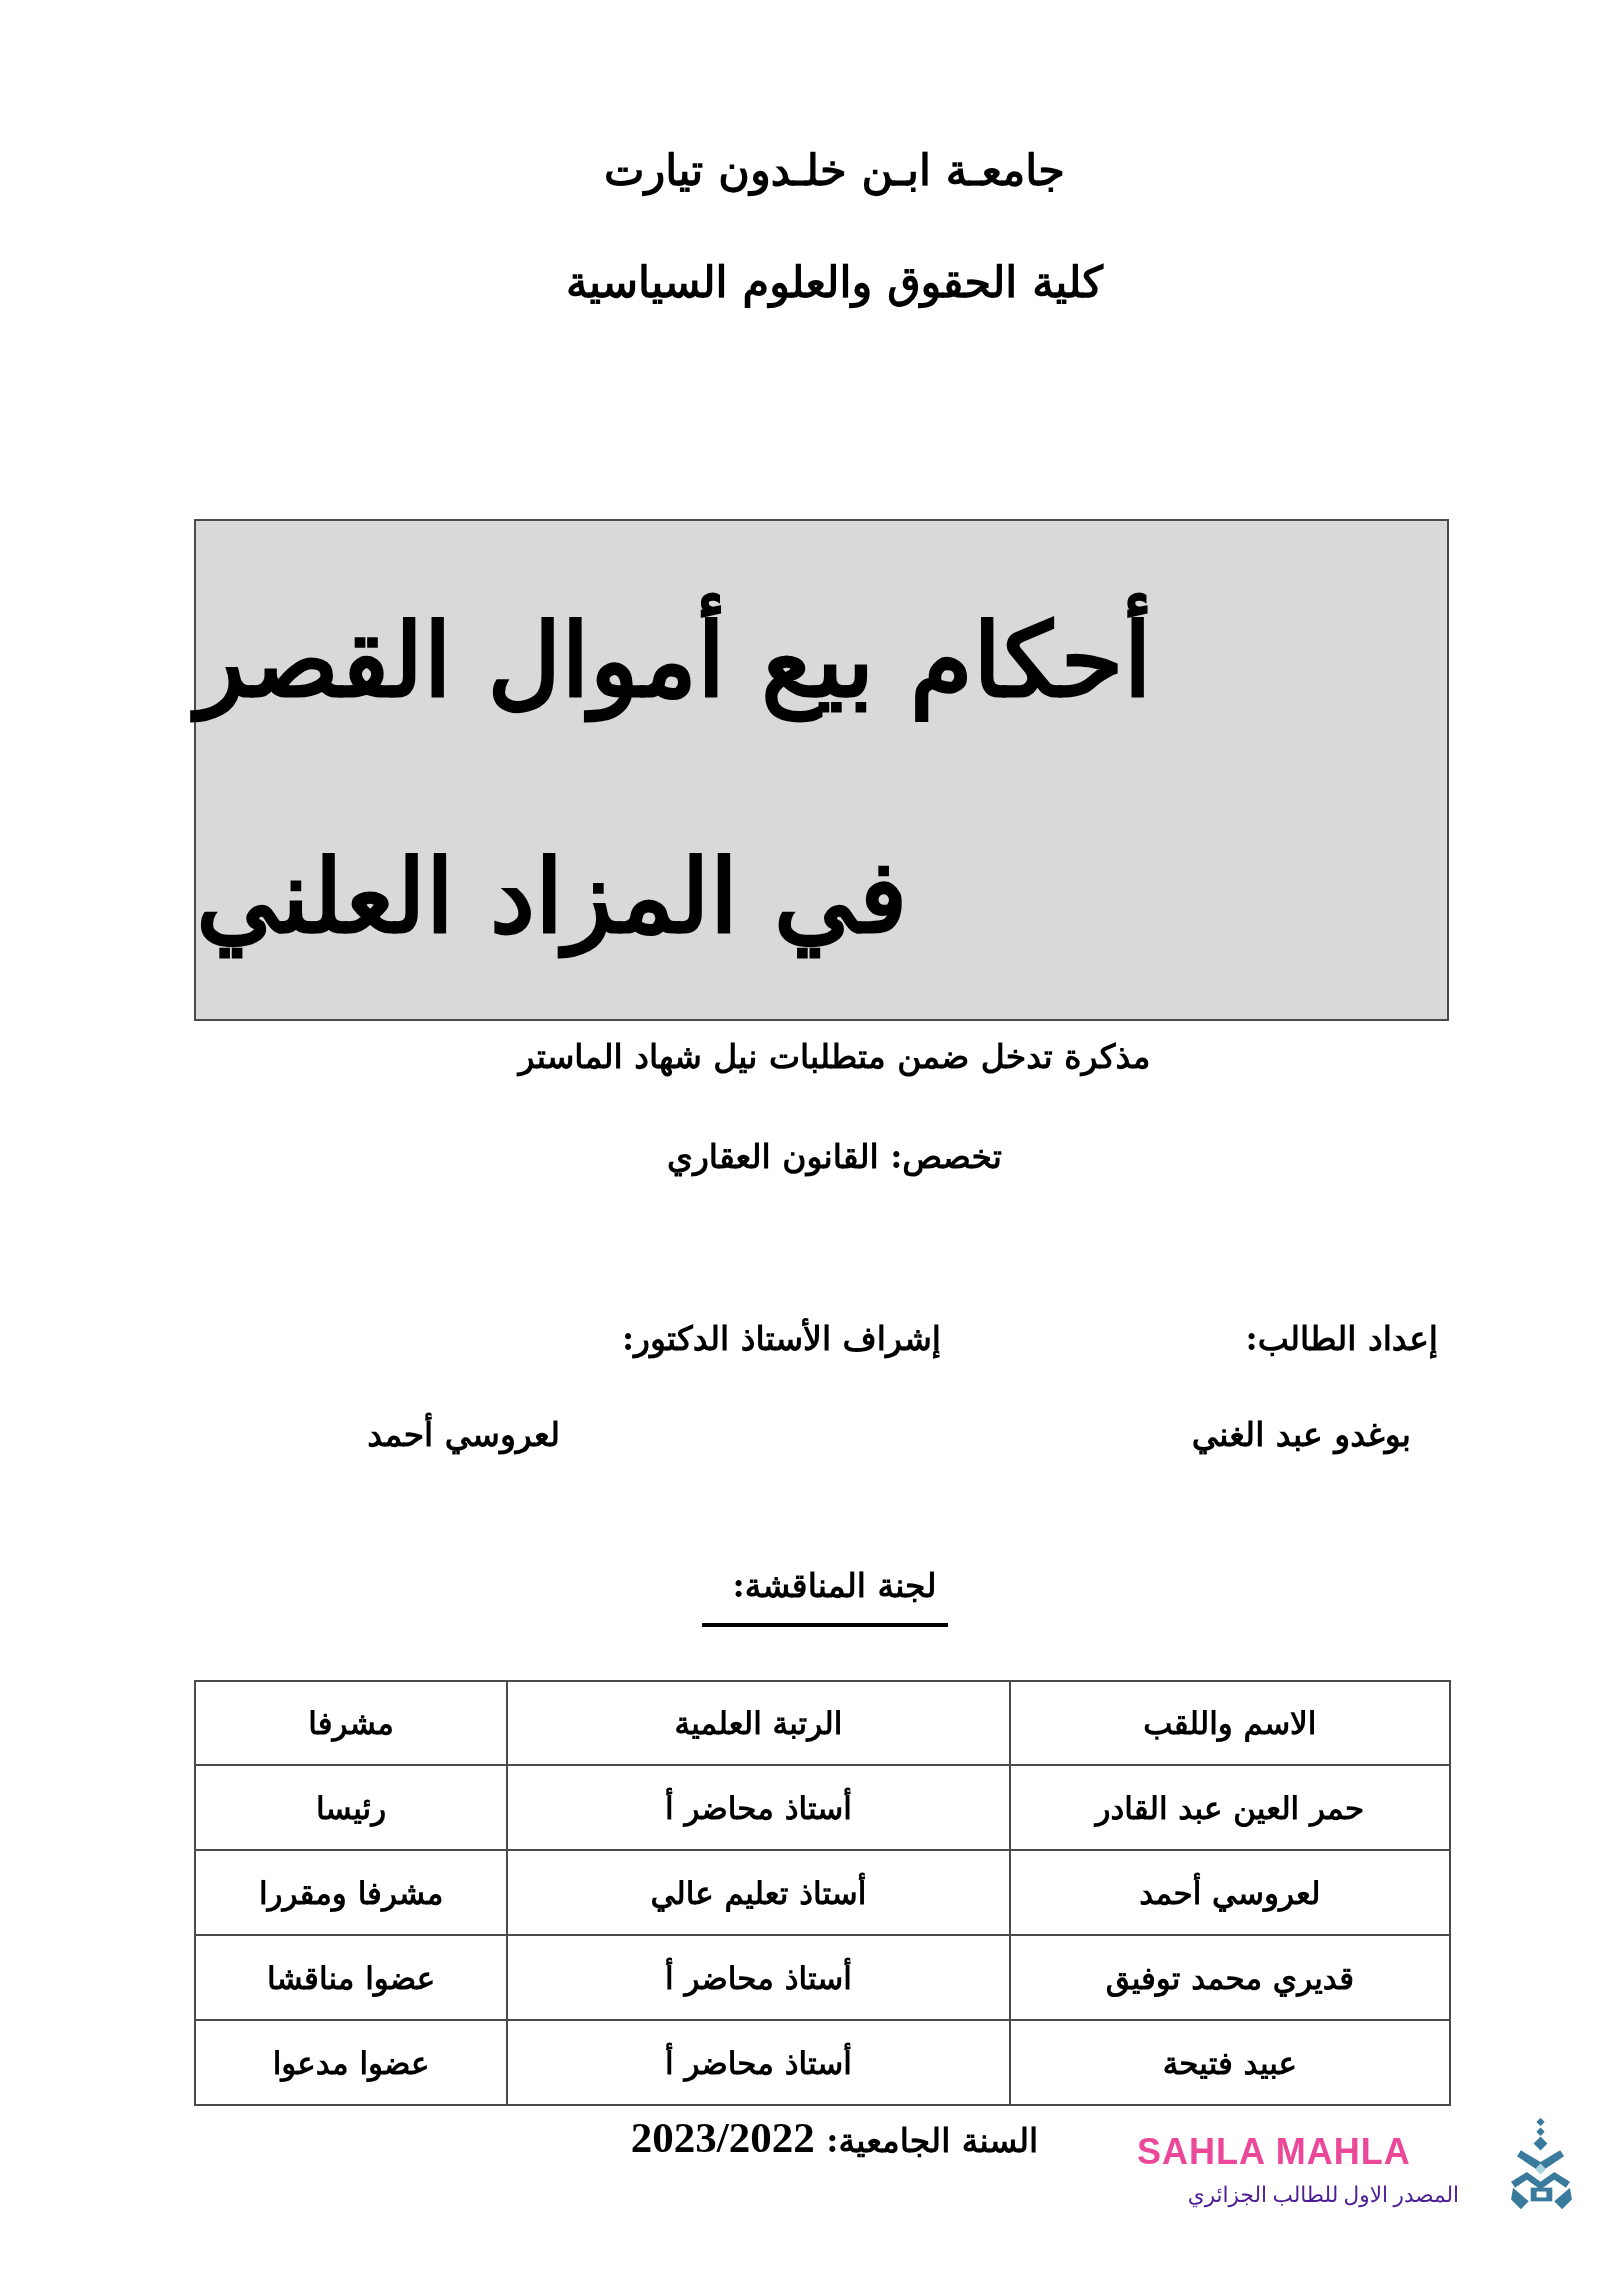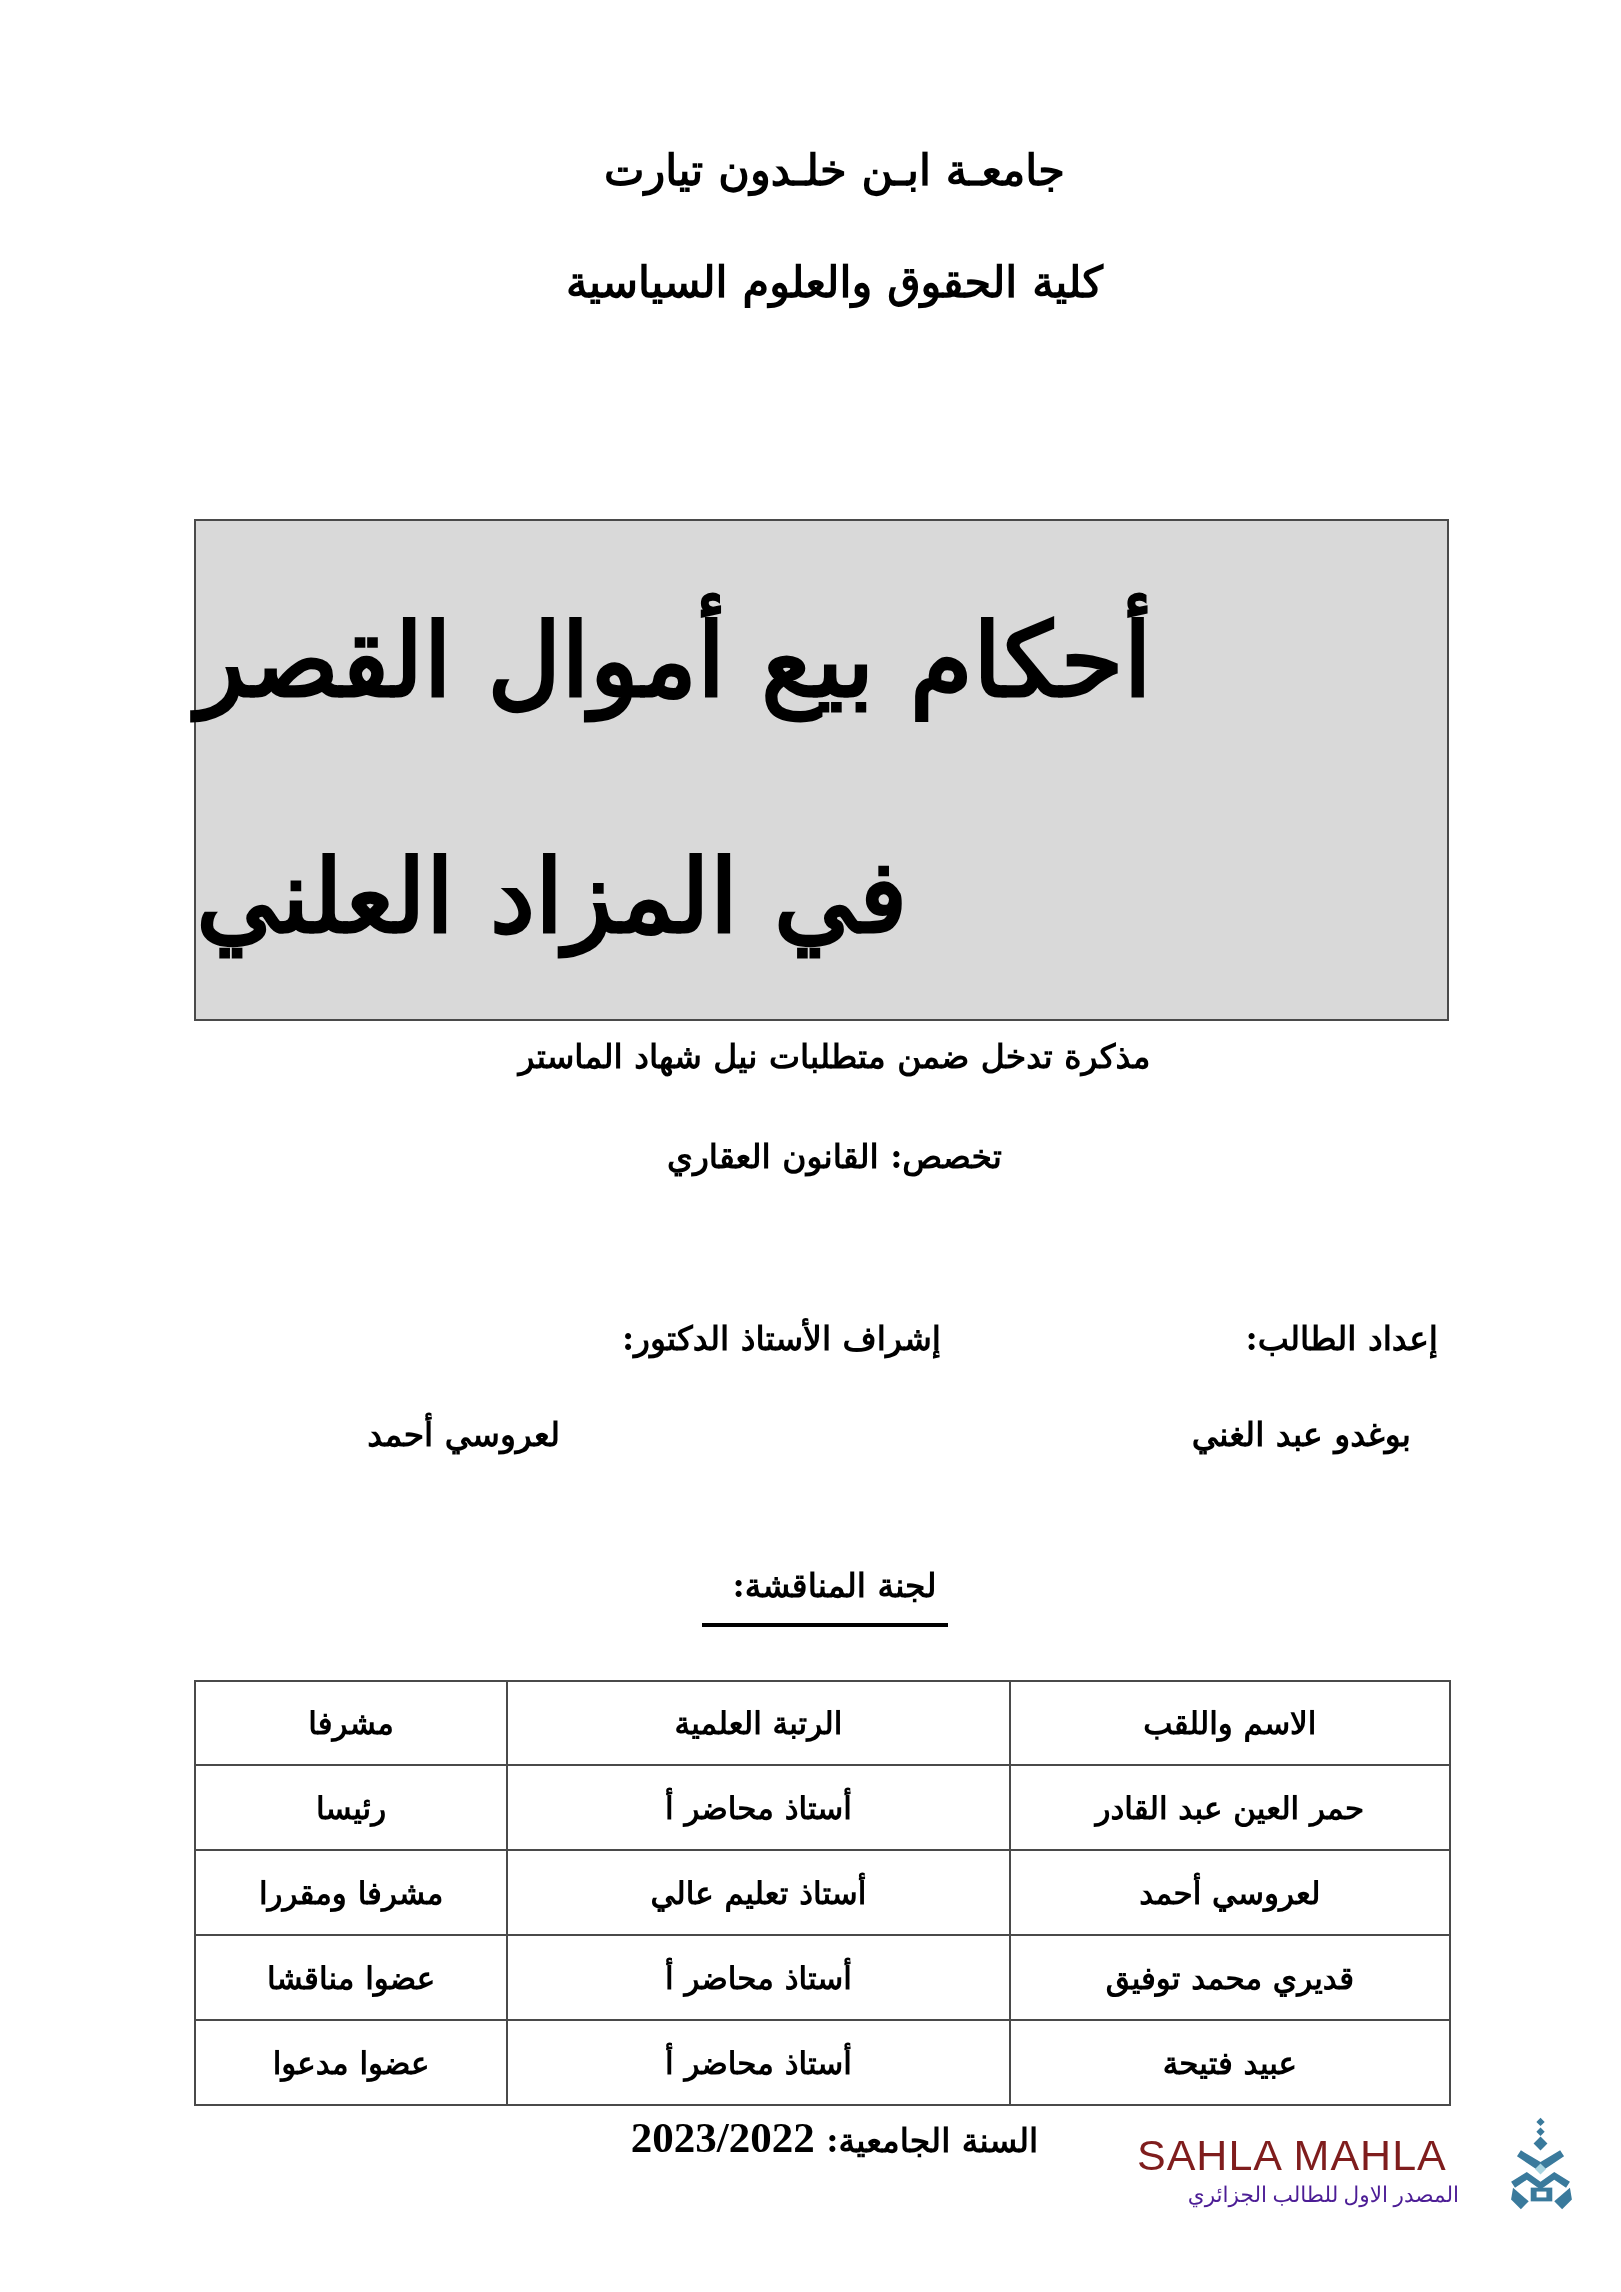--- a/index.html
+++ b/index.html
@@ -36,21 +36,21 @@
   table.committee tr.head th { height: 82px; }
   table.committee tr.row td { height: 83px; border-radius: 23px; }
   .col-name { width: 441px; }
   .col-rank { width: 504px; }
   .col-role { width: 312px; }
   .year-line { font-size: 33px; font-weight: bold; direction: rtl; }
   .year-value { font-family: "Liberation Serif", serif; font-size: 43px; font-weight: bold; }
   .logo { left: 1137px; top: 2117px; width: 431px; height: 113px; }
   .logo-text {
     position: absolute; left: 0; top: 13.7px; font-family: "Liberation Sans", sans-serif;
-    font-size: 43px; letter-spacing: 1px; color: #7f1d1d; white-space: nowrap;
+    font-size: 36px; letter-spacing: 1px; color: #ec4899; white-space: nowrap; font-weight: bold;
   }
   .logo-sub {
     position: absolute; left: 3.9px; top: 65px; width: 365px; text-align: center;
     direction: rtl; font-family: Liberation Serif, serif; font-size: 21.6px;
     color: #4c1d95; white-space: nowrap;
   }
   .logo-mark { position: absolute; left: 370px; top: 0; width: 69px; height: 103px; }
 </style>
 </head>
 <body>

